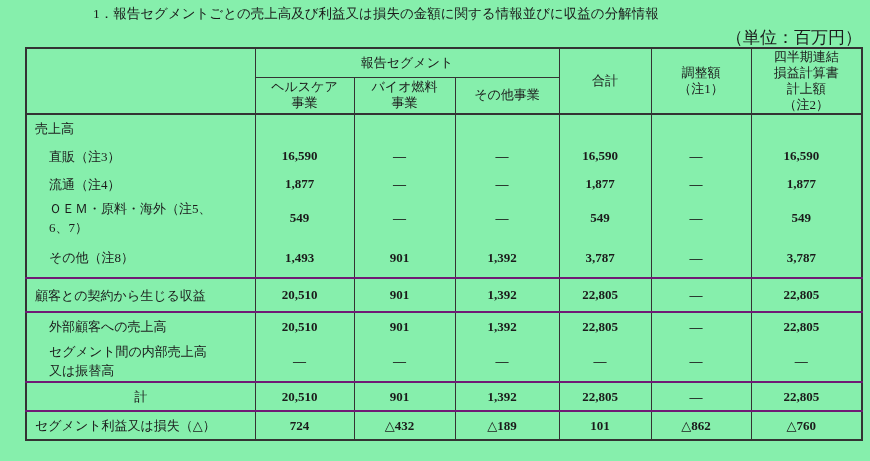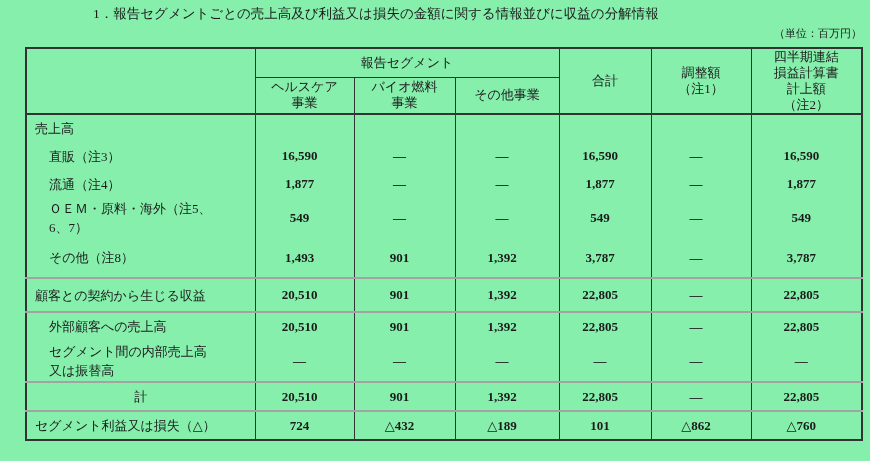--- a/index.html
+++ b/index.html
@@ -16,21 +16,21 @@
     position: absolute;
     left: 93px;
     top: 5px;
     font-size: 13.5px;
     white-space: nowrap;
   }
   .unit-note {
     position: absolute;
     right: 8px;
     top: 26px;
-    font-size: 11px;
+    font-size: 17px;
   }
   table.seg-table {
     position: absolute;
     left: 25px;
     top: 47px;
     width: 836px;
     border-collapse: collapse;
     table-layout: fixed;
     border: 2px solid #333;
   }
@@ -60,21 +60,21 @@
     line-height: 19px;
   }
   td.label.indent-1 { padding-left: 8px; margin-top: 44px; }
   td.label.indent-2 { padding-left: 22px; margin-top: 20px; }
   td.label.center { text-align: center; padding-left: 0; }
   td.num {
     text-align: center;
     padding-right: 10px;
     font-weight: bold;
   }
-  tr.section-end > td { border-bottom: 2px solid #a3a3a3; }
+  tr.section-end > td { border-bottom: 2px solid #701a75; }
 </style>
 </head>
 <body>
 
 <div class="page">
 
   <div class="doc-title">1．報告セグメントごとの売上高及び利益又は損失の金額に関する情報並びに収益の分解情報</div>
 
   <div class="unit-note">（単位：百万円）</div>
 

